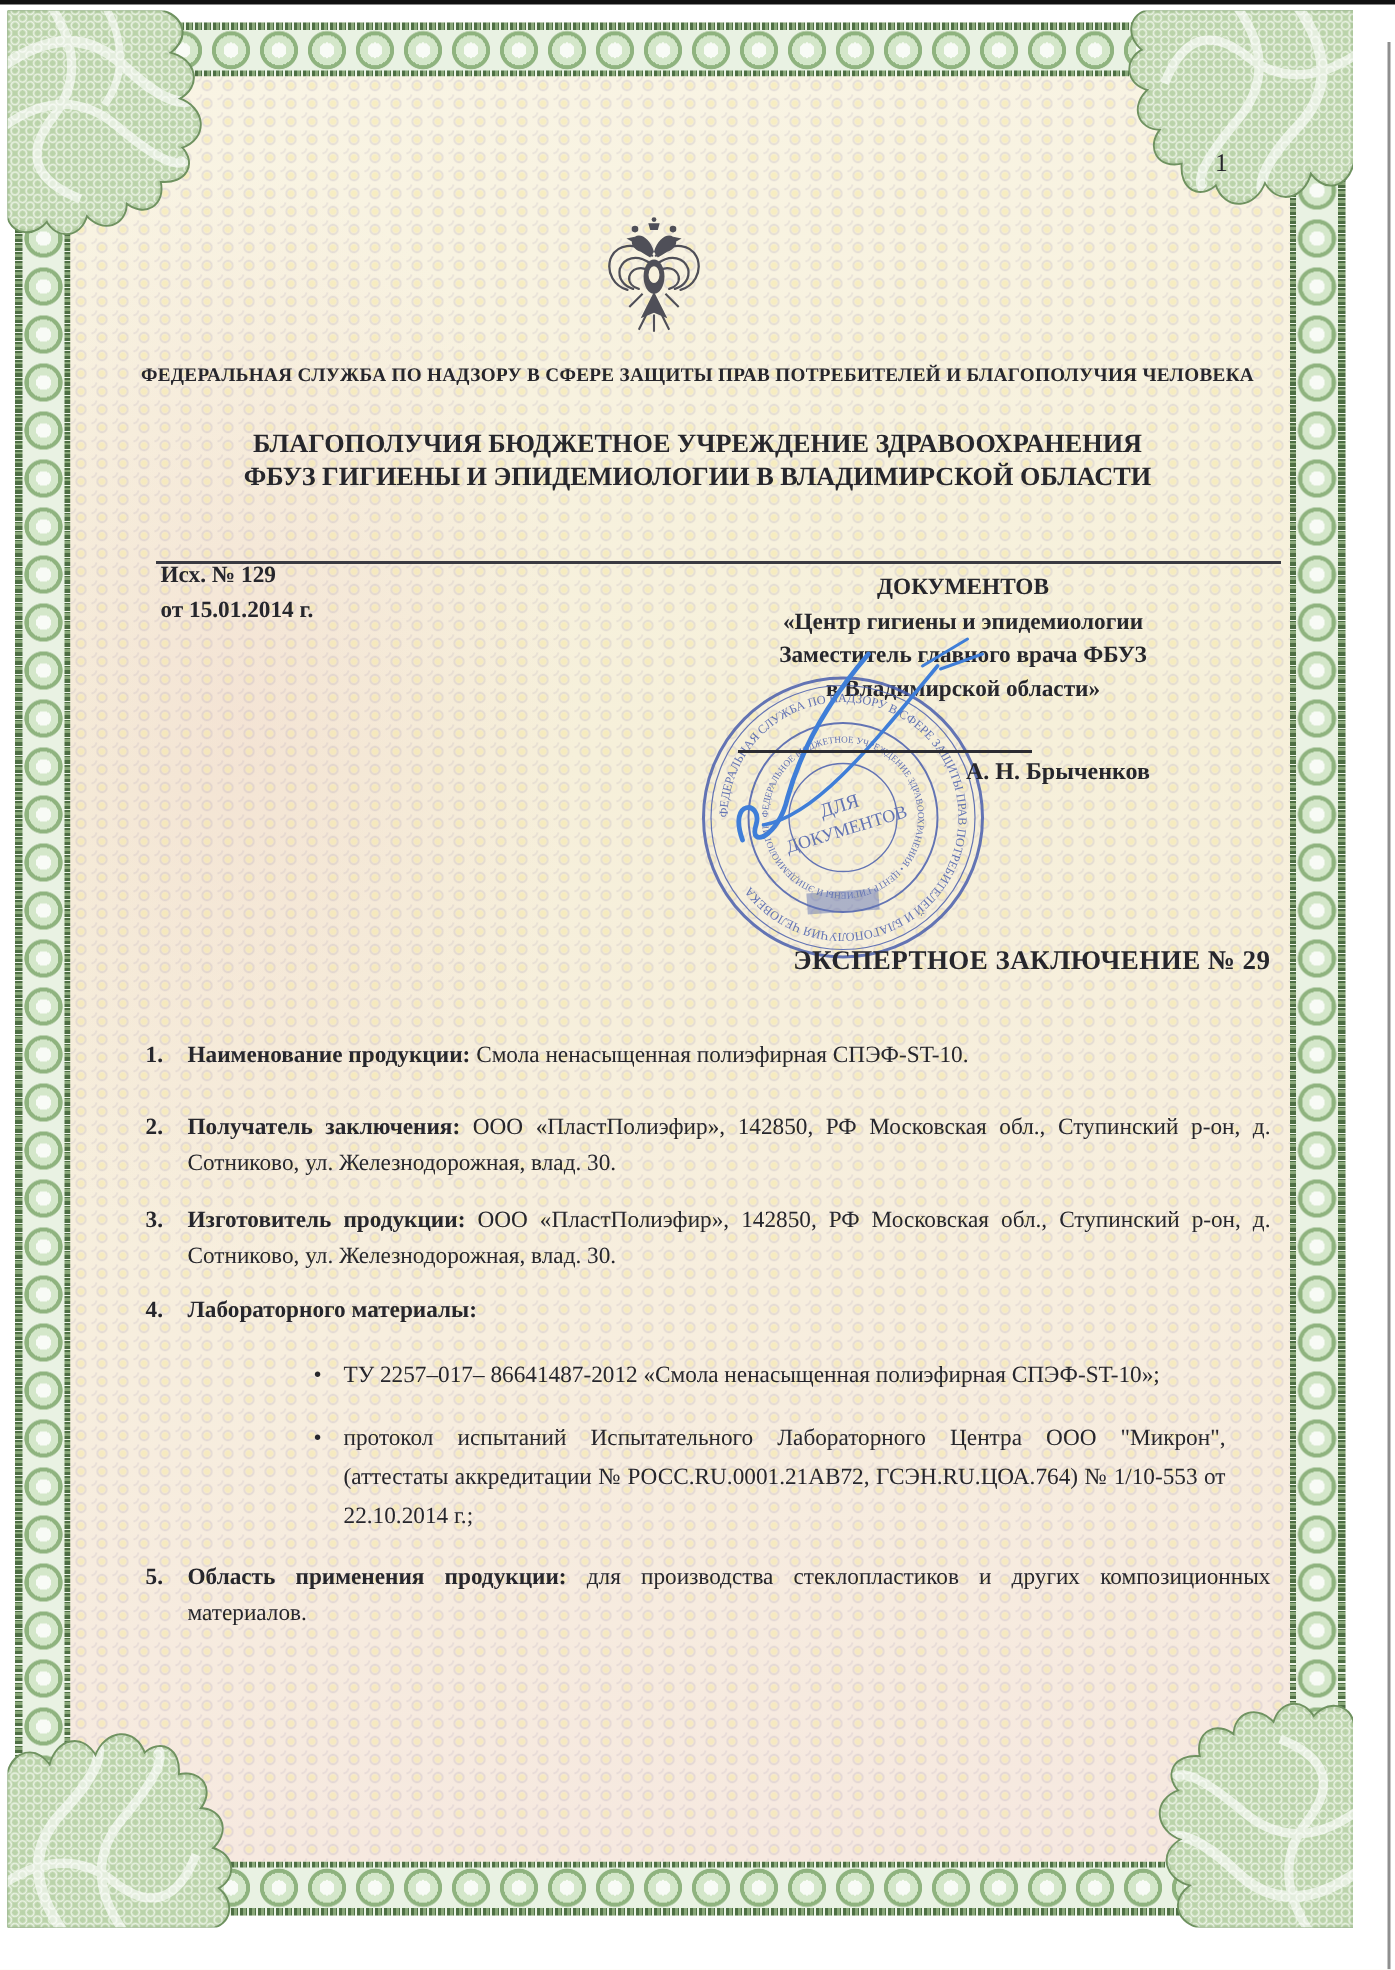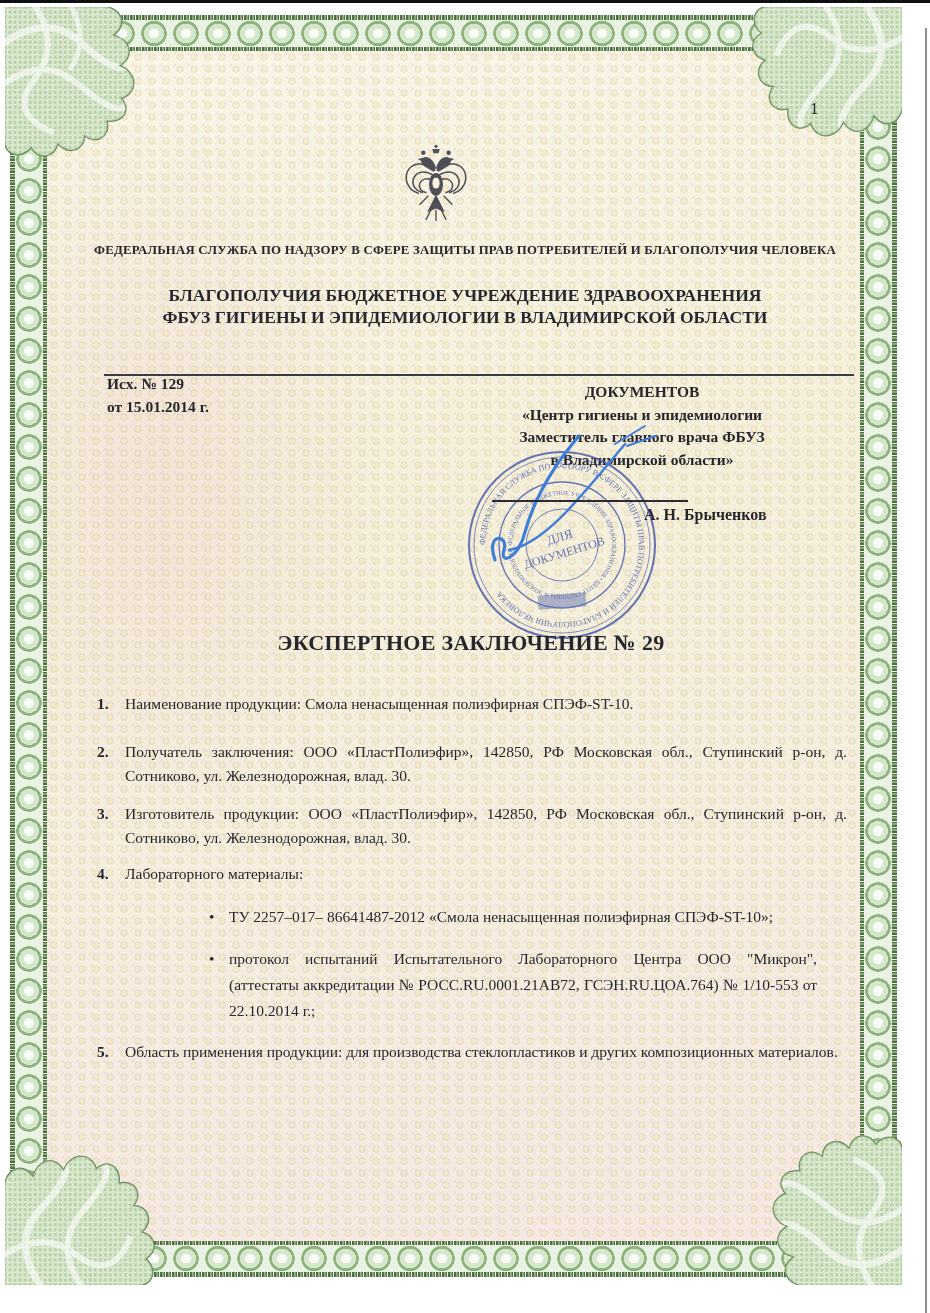--- a/index.html
+++ b/index.html
@@ -62,27 +62,27 @@
   .phone{position:absolute;left:50%;top:350px;transform:translateX(-50%);white-space:nowrap;font-size:14.5px;}
   .rule{position:absolute;left:104px;top:374px;width:750px;height:2px;background:#3a3a42;}
   .ref{position:absolute;left:107px;top:372px;font-size:15.5px;font-weight:bold;line-height:23px;}
   .approval{position:absolute;left:468px;top:381px;width:348px;text-align:center;
             font-size:15.5px;font-weight:bold;line-height:22.5px;}
   .approval .aw{margin-bottom:0px;}
   .stamp{position:absolute;left:462px;top:448px;width:200px;height:200px;opacity:.85;}
   .sig{position:absolute;left:455px;top:412px;width:235px;height:175px;}
   .sigline{position:absolute;left:492px;top:500px;width:196px;height:2px;background:#2c2c32;}
   .signer{position:absolute;left:644px;top:482px;font-size:16px;font-weight:bold;margin-top:24px;}
-  .doctitle{position:absolute;left:95px;top:630px;width:752px;text-align:center;
-            font-size:22px;font-weight:bold;letter-spacing:.3px;}
+  .doctitle{position:absolute;left:95px;top:630px;width:752px;text-align:right;
+            font-size:18px;font-weight:bold;letter-spacing:.3px;}
 
   .items{position:absolute;left:97px;top:692px;width:750px;font-size:15.5px;line-height:24px;}
   .item{position:relative;padding-left:28px;text-align:justify;}
   .inum{position:absolute;left:0;top:0;font-weight:bold;}
-  .ilabel{font-weight:normal;}
+  .ilabel{font-weight:bold;}
   .i1{margin-bottom:24px;} .i2{margin-bottom:14px;} .i3{margin-bottom:12px;}
   .i4{margin-bottom:18px;} .i5{margin-top:8px;}
   .bullets{margin-left:108px;width:612px;}
   .bullet{position:relative;padding-left:24px;text-align:justify;line-height:26px;margin-bottom:16px;}
   .bdot{position:absolute;left:4px;top:0;}
 </style>
 </head>
 <body>
 
 <div class="page">

